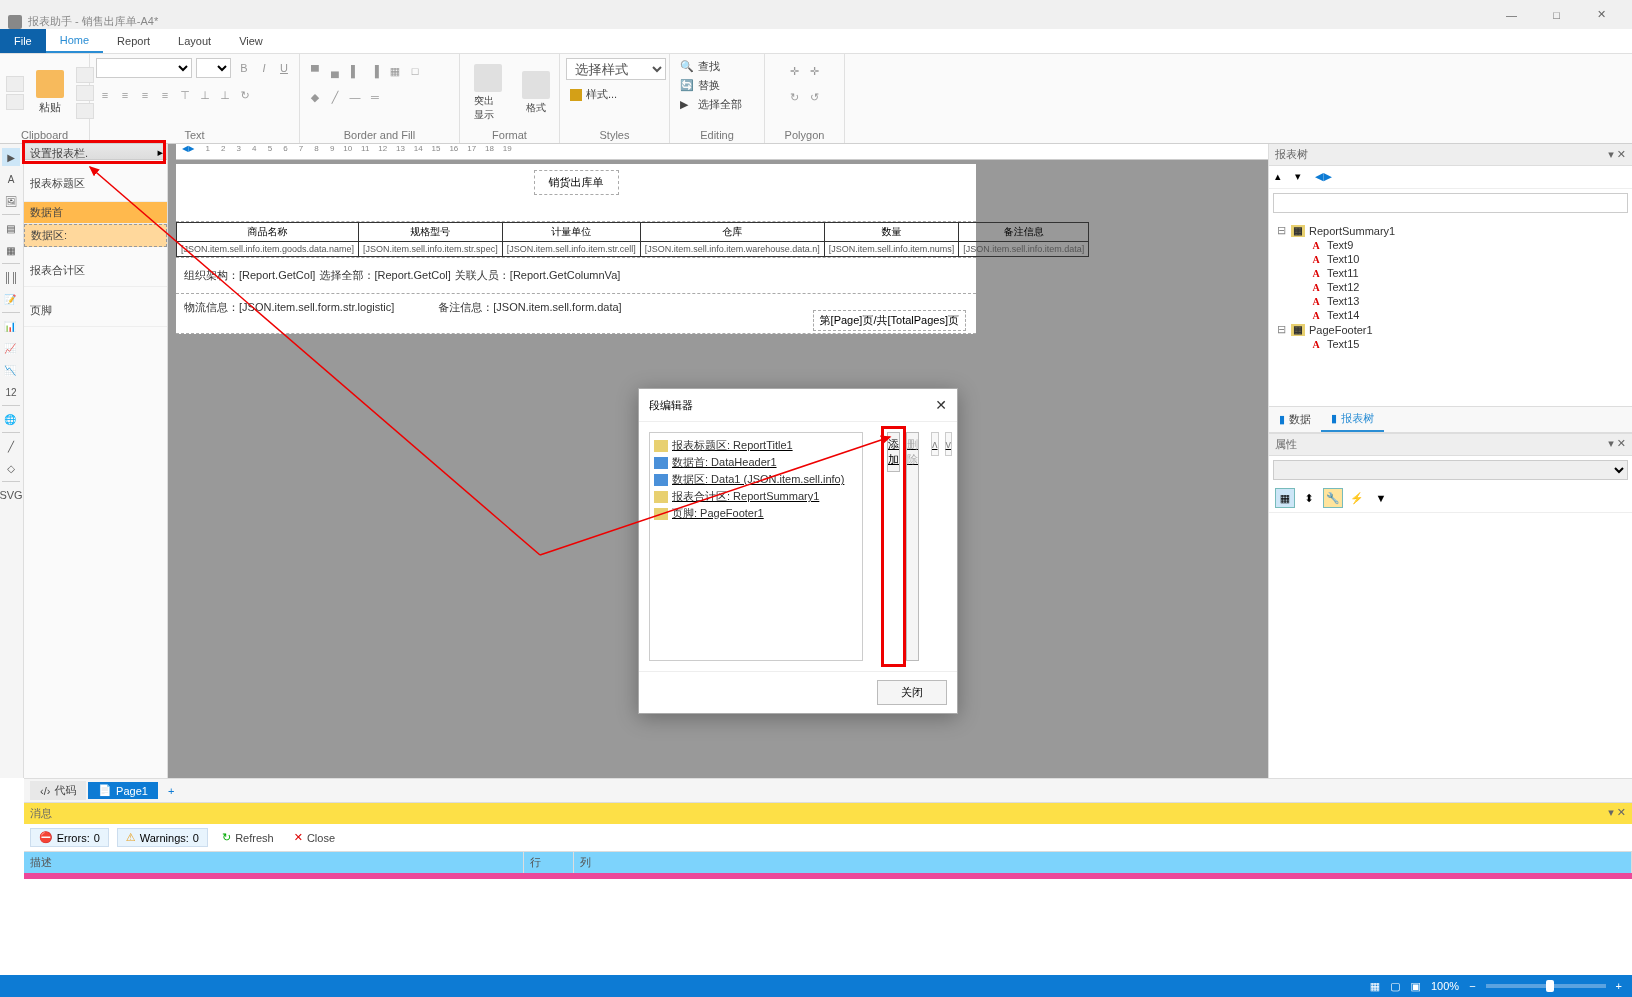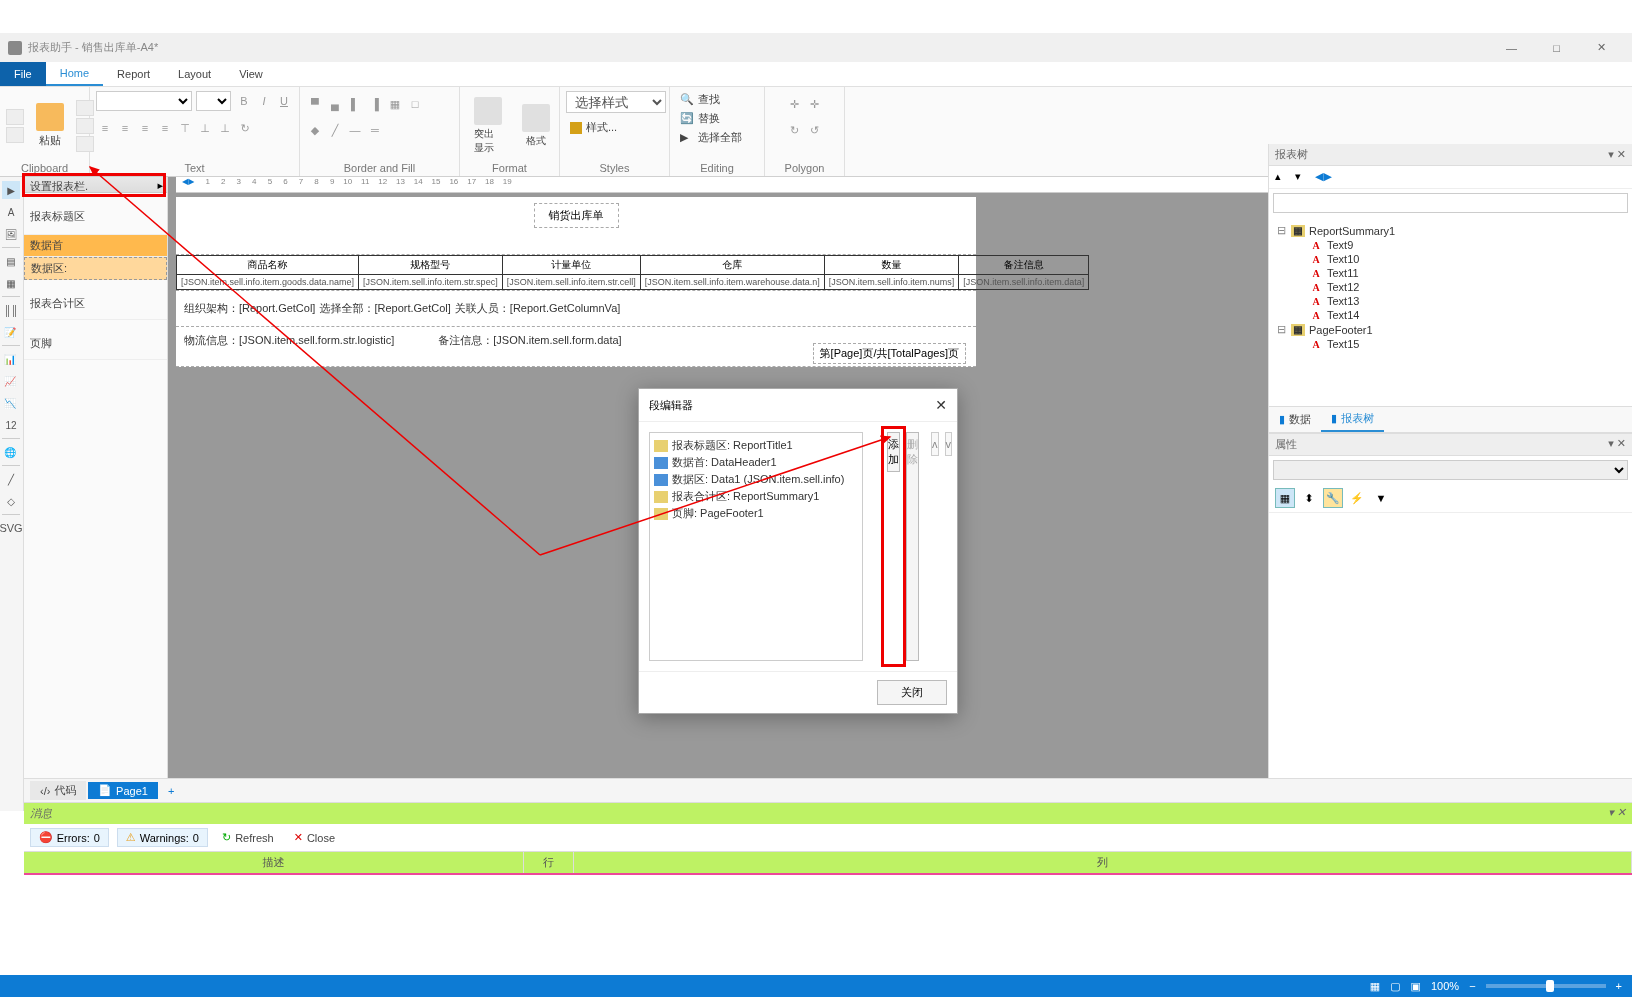--- a/index.html
+++ b/index.html
@@ -1,19 +1,19 @@
 <!DOCTYPE html>
 <html><head>
 <meta charset="utf-8">
 <style>
 * { margin: 0; padding: 0; box-sizing: border-box; font-family: "Microsoft YaHei", sans-serif; }
 body { background: #fff; overflow: hidden; width: 1632px; height: 997px; font-size: 11px; position: relative; }
 
 
-.titlebar { height: 29px; background: #f0f0f0; display: flex; align-items: center; padding: 0 8px; color: #888; margin-top: 33px; }
+.titlebar { height: 29px; background: #f0f0f0; display: flex; align-items: flex-end; padding: 0 8px; color: #888; }
 .titlebar .icon { width: 14px; height: 14px; margin-right: 6px; background: #888; border-radius: 2px; }
 .win-controls { margin-left: auto; display: flex; gap: 0; }
 .win-controls span { width: 45px; height: 29px; display: flex; align-items: center; justify-content: center; color: #666; cursor: pointer; }
 
 
 .menubar { height: 25px; background: #fff; display: flex; align-items: stretch; border-bottom: 1px solid #e0e0e0; }
 .menubar .tab { padding: 0 14px; display: flex; align-items: center; color: #444; cursor: pointer; }
 .menubar .tab.file { background: #0d62aa; color: #fff; }
 .menubar .tab.active { color: #2a8dd4; border-bottom: 2px solid #2a8dd4; }
 
@@ -80,36 +80,36 @@
 .props-toolbar span.active { background: #cde6f7; border-color: #7bb; }
 .props-body { height: 300px; background: #fff; }
 
 
 .page-tabs { position: absolute; left: 24px; right: 0; top: 778px; height: 24px; background: #f5f5f5; border-top: 1px solid #ddd; display: flex; align-items: center; padding: 0 6px; gap: 2px; }
 .page-tabs .ptab { padding: 2px 10px; background: #0d7bd4; color: #fff; cursor: pointer; display: flex; align-items: center; gap: 4px; }
 .page-tabs .ptab.inactive { background: #e8e8e8; color: #444; }
 .page-tabs .plus { padding: 2px 8px; color: #0d7bd4; cursor: pointer; }
 
 .msg-panel { position: absolute; left: 24px; right: 0; top: 802px; height: 164px; background: #fff; border-top: 1px solid #ddd; }
-.msg-header { background: #bef264; padding: 3px 6px; color: #666; display: flex; justify-content: space-between; font-style: italic; }
+.msg-header { background: #fde047; padding: 3px 6px; color: #666; display: flex; justify-content: space-between; }
 .msg-toolbar { padding: 4px 6px; border-bottom: 1px solid #ddd; display: flex; gap: 8px; align-items: center; }
 .pill { padding: 2px 8px; border: 1px solid #cde; background: #e8f4fd; display: flex; align-items: center; gap: 4px; cursor: pointer; }
 .link-btn { display: flex; align-items: center; gap: 4px; cursor: pointer; color: #444; padding: 2px 6px; }
-.msg-columns { display: flex; border-bottom: 2px solid #ec4899; background: #bef264; text-align: center; }
+.msg-columns { display: flex; border-bottom: 6px solid #ec4899; background: #7dd3fc; }
 .msg-columns div { padding: 3px 6px; border-right: 1px solid #ddd; color: #555; }
 
 .statusbar { position: absolute; bottom: 0; left: 0; right: 0; height: 22px; background: #0d7bd4; display: flex; align-items: center; justify-content: flex-end; padding: 0 10px; gap: 10px; color: #fff; }
 .zoom-slider { width: 120px; height: 4px; background: #5ba3e0; position: relative; }
 .zoom-slider .thumb { position: absolute; left: 50%; top: -4px; width: 8px; height: 12px; background: #fff; border-radius: 2px; }
 
 
 .dialog { position: absolute; left: 638px; top: 388px; width: 320px; height: 326px; background: #fff; border: 1px solid #aaa; box-shadow: 0 4px 20px rgba(0,0,0,0.3); display: flex; flex-direction: column; }
 .dialog .dlg-header { padding: 8px 10px; display: flex; justify-content: space-between; align-items: center; border-bottom: 1px solid #eee; }
 .dialog .dlg-close { cursor: pointer; font-size: 14px; color: #333; }
-.dialog .dlg-body { flex: 1; display: flex; padding: 10px; gap: 24px; }
+.dialog .dlg-body { flex: 1; display: flex; padding: 10px; gap: 24px; text-decoration: underline; }
 .dialog .dlg-list { flex: 1; border: 1px solid #ccc; padding: 4px; overflow: auto; }
 .dlg-list-item { display: flex; align-items: center; gap: 4px; padding: 1px 0; font-size: 11px; color: #333; }
 .dlg-list-item .ico { width: 14px; height: 12px; background: #4a90d9; }
 .dialog .dlg-side { width: 60px; display: flex; flex-direction: row; gap: 6px; align-items: stretch; }
 .dlg-btn { border: 1px solid #bbb; background: #f5f5f5; padding: 4px 0; text-align: center; cursor: pointer; }
 .dlg-btn.disabled { color: #aaa; }
 .arrow-btn { border: 1px solid #ccc; background: #f8f8f8; height: 24px; display: flex; align-items: center; justify-content: center; cursor: pointer; color: #888; }
 .dialog .dlg-footer { padding: 8px 10px; display: flex; justify-content: flex-end; border-top: 1px solid #eee; }
 
 .red-box-add { position: absolute; border: 3px solid #e00; pointer-events: none; }

